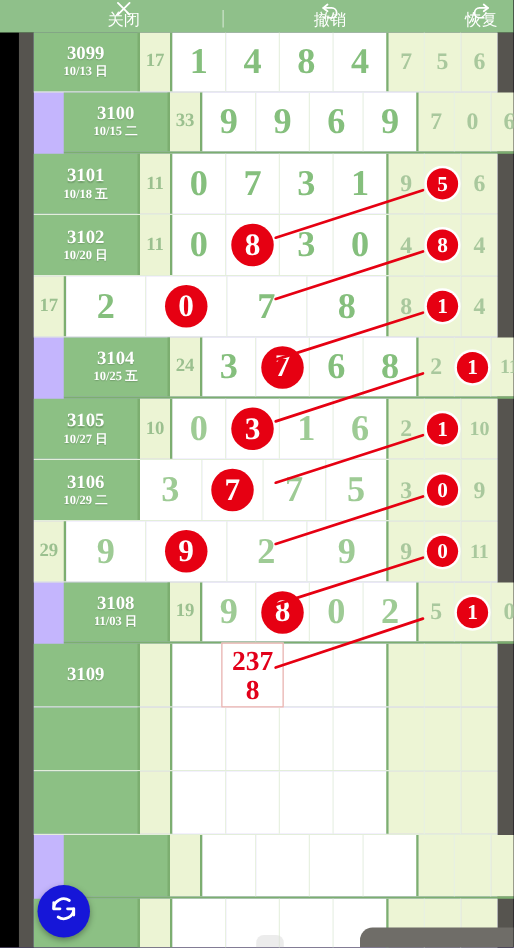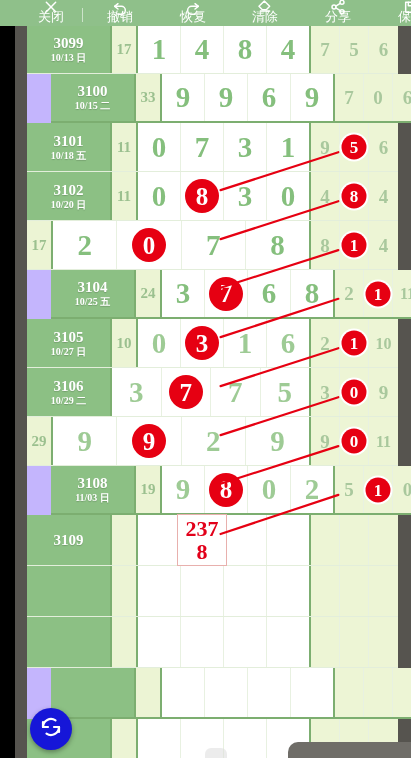--- a/index.html
+++ b/index.html
@@ -11,20 +11,21 @@
   }
   #screen{position:relative;width:411px;height:758px;overflow:hidden;background:#000;}
 
   
   #toolbar{
     position:absolute;left:0;top:0;width:411px;height:26px;
     background:#8fc08a;
     display:flex;align-items:flex-end;
     box-sizing:border-box;
     z-index:40;
+    gap:48px;
   }
   .tb-item{
     flex:0 0 auto;position:relative;
     color:#ffffff;font-size:13px;line-height:13px;
     text-align:center;padding:0 0 3px 0;
     font-family:"DejaVu Sans",sans-serif;
     white-space:nowrap;
   }
   .tb-icon{
     position:absolute;left:50%;top:-11px;transform:translateX(-50%);

